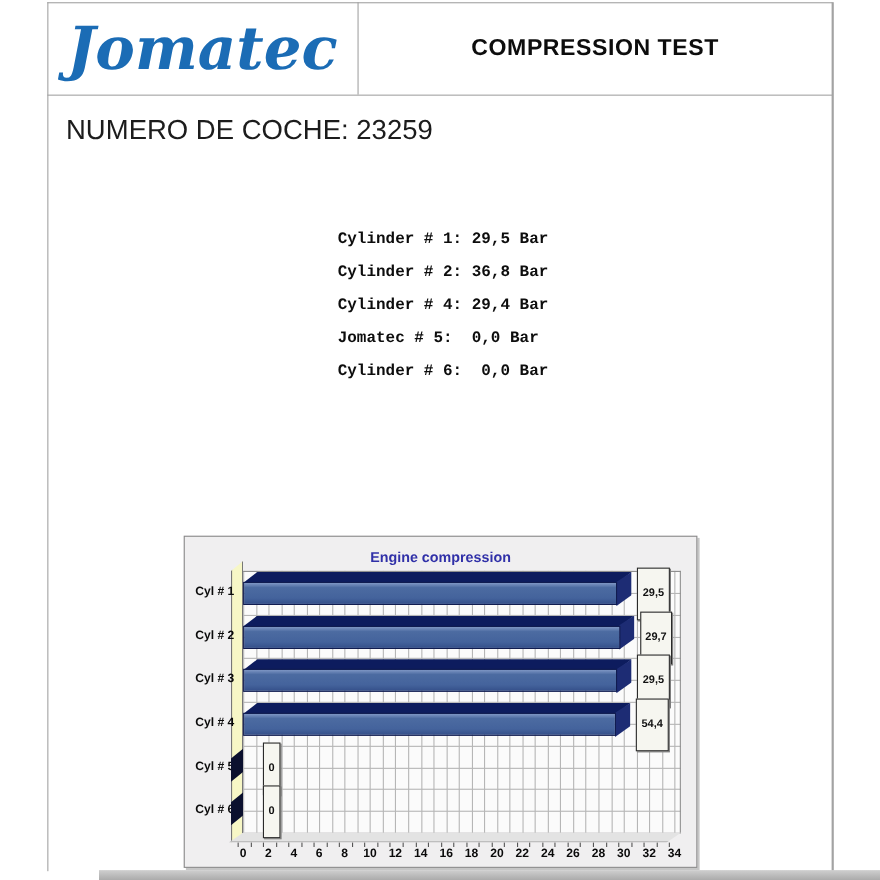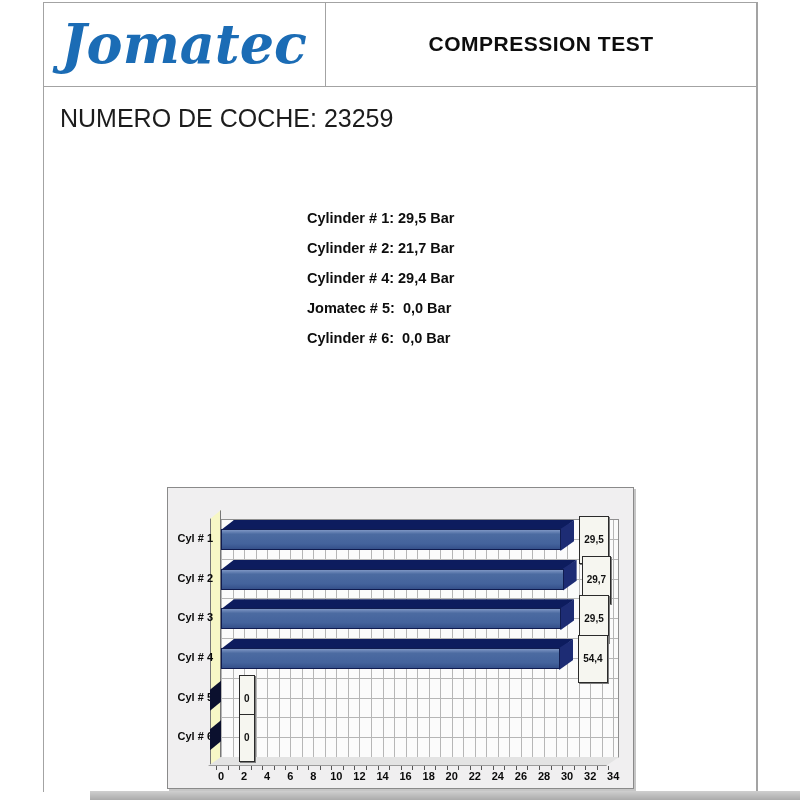--- a/index.html
+++ b/index.html
@@ -19,21 +19,21 @@
   .header-title {
     position:absolute; left:325px; top:2px; width:432px; height:84px;
     display:flex; align-items:center; justify-content:center;
     font-size:21px; font-weight:bold; color:#0d0d0d; letter-spacing:0.5px;
   }
   .car-number {
     position:absolute; left:60px; top:104px; font-size:25px; color:#1c1c1c;
   }
 
   
-  .readings { position:absolute; left:307px; top:203px; }
+  .readings { position:absolute; left:307px; top:203px;font-family:Liberation Mono, monospace; }
   .reading-item { font-size:14.5px; font-weight:bold; color:#0d0d0d;
                   line-height:30px; white-space:pre; }
 
   
   .chart-panel {
     position:absolute; left:167px; top:487px; width:467px; height:302px;
     background:#f0eff0; border:1px solid #8a8a8a;
     box-shadow:2px 2px 0 #c6c6c6;
   }
   .chart-title {
@@ -85,27 +85,28 @@
 <div class="frame-line" style="left:43px; top:86px; width:714px; height:1px;"></div>
 <div class="frame-line" style="left:325px; top:2px; width:1px; height:84px;"></div>
 
 <div class="logo-text">Jomatec</div>
 <div class="header-title">COMPRESSION TEST</div>
 
 <div class="car-number">NUMERO DE COCHE: 23259</div>
 
 <div class="readings">
   <div class="reading-item">Cylinder # 1: 29,5 Bar</div>
-  <div class="reading-item">Cylinder # 2: 21,7 Bar</div>
+  <div class="reading-item">Cylinder # 2: 36,8 Bar</div>
   <div class="reading-item">Cylinder # 4: 29,4 Bar</div>
   <div class="reading-item">Jomatec # 5:  0,0 Bar</div>
   <div class="reading-item">Cylinder # 6:  0,0 Bar</div>
 </div>
 
 <div class="chart-panel">
+  <div class="chart-title">Engine compression</div>
   <div class="plot" id="plot">
       <div class="gridline-v" style="left: 0px; height: 238px;"></div>
       <div class="gridline-v" style="left: 11.5362px; height: 238px;"></div>
       <div class="gridline-v" style="left: 23.0725px; height: 238px;"></div>
       <div class="gridline-v" style="left: 34.6087px; height: 238px;"></div>
       <div class="gridline-v" style="left: 46.1449px; height: 238px;"></div>
       <div class="gridline-v" style="left: 57.6812px; height: 238px;"></div>
       <div class="gridline-v" style="left: 69.2174px; height: 238px;"></div>
       <div class="gridline-v" style="left: 80.7536px; height: 238px;"></div>
       <div class="gridline-v" style="left: 92.2899px; height: 238px;"></div>

